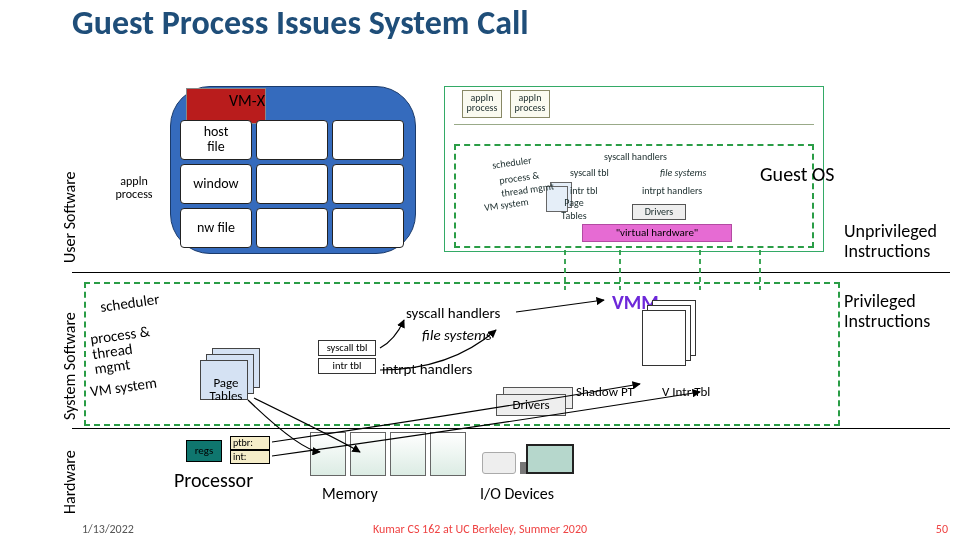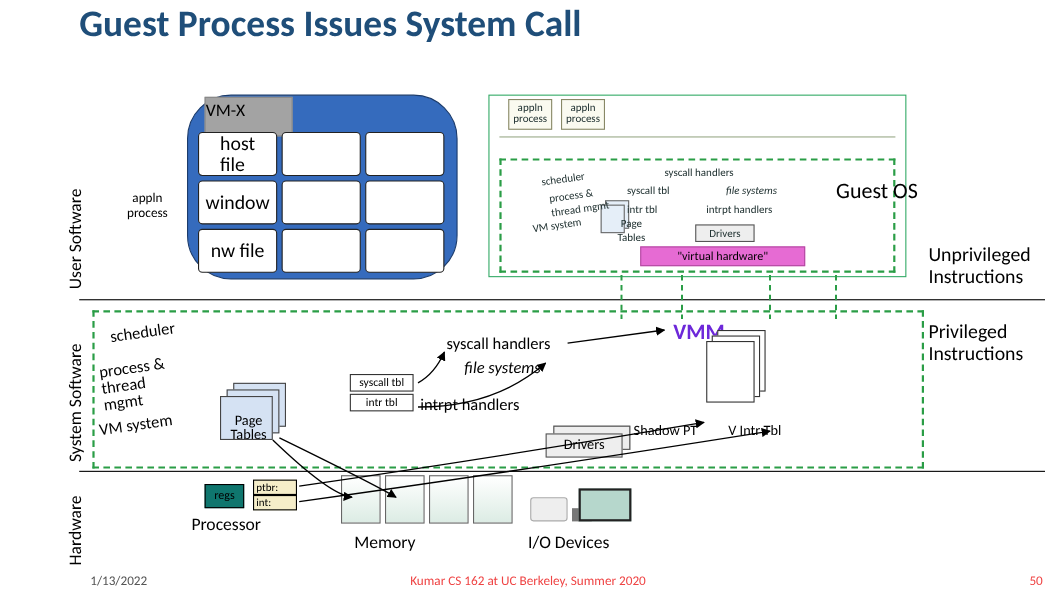--- a/index.html
+++ b/index.html
@@ -4,23 +4,23 @@
 <style>
   * { box-sizing: border-box; margin: 0; padding: 0; }
   body { font-family: "Segoe UI", Calibri, Arial, sans-serif; width: 960px; height: 540px; position: relative; background: #fff; overflow: hidden; }
   .title { position: absolute; left: 72px; top: 2px; font-size: 34px; font-weight: 600; color: #1f4e79; }
   .vlabel { position: absolute; writing-mode: vertical-rl; transform: rotate(180deg); font-size: 16px; color: #000; }
   .hr { position: absolute; left: 72px; right: 10px; border-top: 1px solid #000; }
 
   
   .appln { position: absolute; left: 105px; top: 175px; width: 58px; text-align: center; font-size: 12px; line-height: 1.1; }
   .vmx-shell { position: absolute; left: 170px; top: 86px; width: 246px; height: 168px; border: 1.5px solid #1b3b6b; border-radius: 40px; background: #356bbd; }
-  .vmx-title { position: absolute; left: 186px; top: 88px; width: 80px; height: 36px; background: #a3a3a3; border: 1.5px solid #888; font-size: 16px; text-align: left; line-height: 24px; }
+  .vmx-title { position: absolute; left: 186px; top: 88px; width: 80px; height: 36px; background: #b91c1c; border: 1.5px solid #888; font-size: 16px; text-align: right; line-height: 24px; }
   .vmx-grid { position: absolute; left: 180px; top: 120px; display: grid; grid-template-columns: repeat(3,72px); grid-template-rows: repeat(3,40px); gap: 4px; }
-  .vmx-cell { background: #fff; border: 1px solid #222; border-radius: 4px; font-size: 18px; display: flex; align-items: center; justify-content: center; text-align: left; line-height: 1.05; }
+  .vmx-cell { background: #fff; border: 1px solid #222; border-radius: 4px; font-size: 14px; display: flex; align-items: center; justify-content: center; text-align: center; line-height: 1.05; }
 
   
   .guest-box { position: absolute; left: 444px; top: 86px; width: 380px; height: 166px; border: 1.5px solid #3a6; background: #fff; }
   .guest-title { position: absolute; left: 760px; top: 162px; font-size: 20px; font-weight: 400; color: #000; }
   .vh-label { position: absolute; left: 582px; top: 224px; width: 150px; height: 18px; background: #e66bd3; border: 1px solid #b34ba2; font-size: 11px; text-align: center; line-height: 16px; }
   .guest-inner { position: absolute; font-size: 10px; color: #233; }
   .g-appln { left: 462px; top: 90px; width: 40px; height: 28px; border: 1px solid #886; background: #fafaf0; text-align: center; line-height: 1.0; padding-top: 2px; }
   .g-sched { left: 492px; top: 156px; transform: rotate(-8deg); }
   .g-pt { left: 500px; top: 170px; width: 56px; transform: rotate(-8deg); }
   .g-vm { left: 484px; top: 198px; transform: rotate(-8deg); }
@@ -58,21 +58,21 @@
   .vintr { position: absolute; left: 662px; top: 384px; font-size: 13px; }
   .shadowstack { position: absolute; left: 642px; top: 310px; }
   .shadowstack .layer { position: absolute; width: 44px; height: 56px; border: 1.5px solid #333; background: #fff; }
   .dashborder { position: absolute; border: 2px dashed #2a9d46; }
   .dash-outer { left: 84px; top: 282px; width: 756px; height: 144px; }
 
   
   .regs { position: absolute; left: 186px; top: 440px; width: 36px; height: 22px; border: 1.5px solid #000; background: #0f766e; font-size: 11px; text-align: center; line-height: 20px; }
   .regvals { position: absolute; left: 230px; top: 436px; }
   .regvals .r { width: 40px; height: 14px; border: 1px solid #000; background: #f5edc9; font-size: 10px; line-height: 12px; padding-left: 2px; }
-  .proc { position: absolute; left: 174px; top: 468px; font-size: 16px; }
+  .proc { position: absolute; left: 174px; top: 468px; font-size: 20px; }
   .mem { position: absolute; left: 322px; top: 484px; font-size: 16px; }
   .io { position: absolute; left: 480px; top: 484px; font-size: 16px; }
   .memblocks { position: absolute; left: 310px; top: 432px; }
   .memblocks .m { position: absolute; width: 36px; height: 44px; border: 1px solid #666; background: linear-gradient(#fff,#dcece4); }
   .devs { position: absolute; left: 482px; top: 440px; width: 110px; height: 40px; }
   .devs .d1 { position: absolute; left: 0; top: 12px; width: 34px; height: 22px; border: 1px solid #aaa; background: #eee; border-radius: 3px; }
   .devs .d2 { position: absolute; left: 44px; top: 4px; width: 48px; height: 30px; border: 2px solid #222; background: #b6d7cc; }
   .devs .d3 { position: absolute; left: 38px; top: 22px; width: 18px; height: 12px; background: #777; }
 
   

